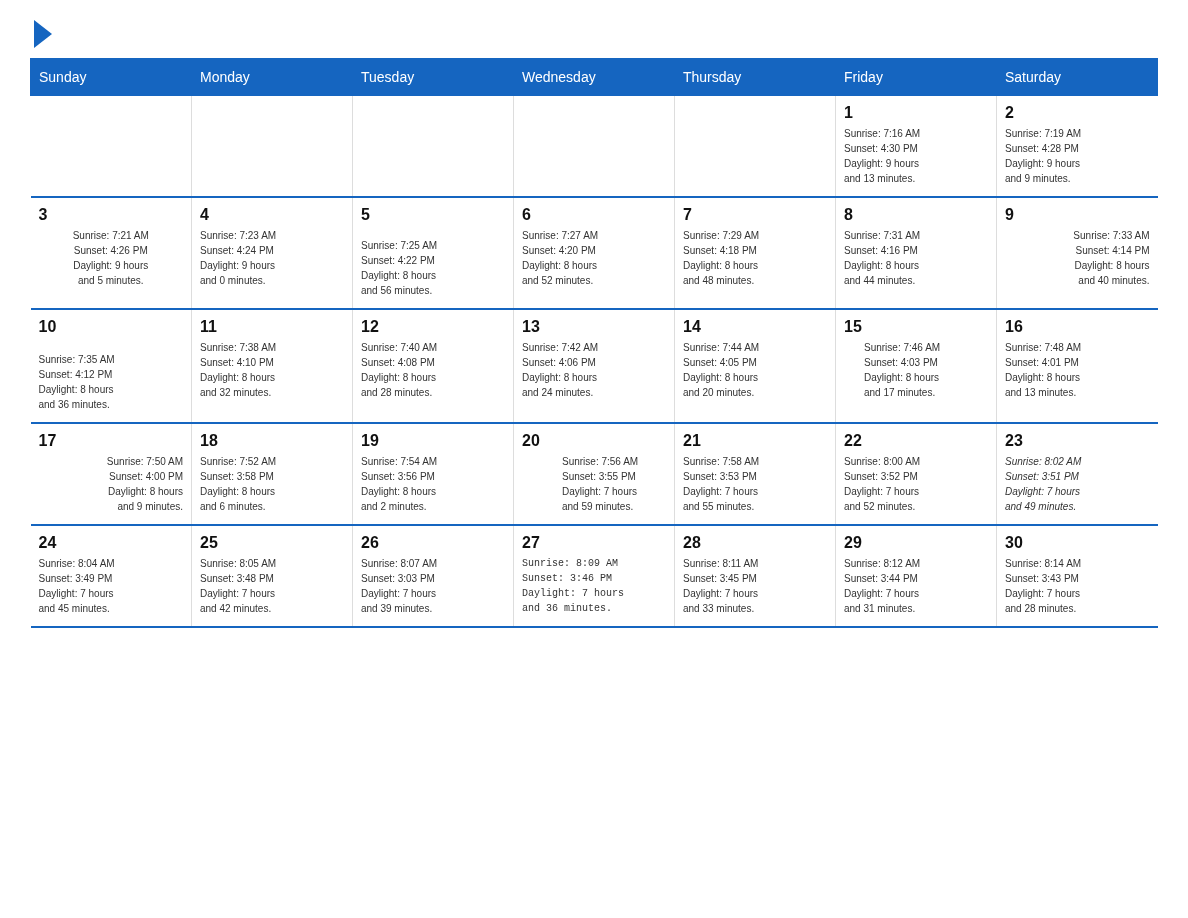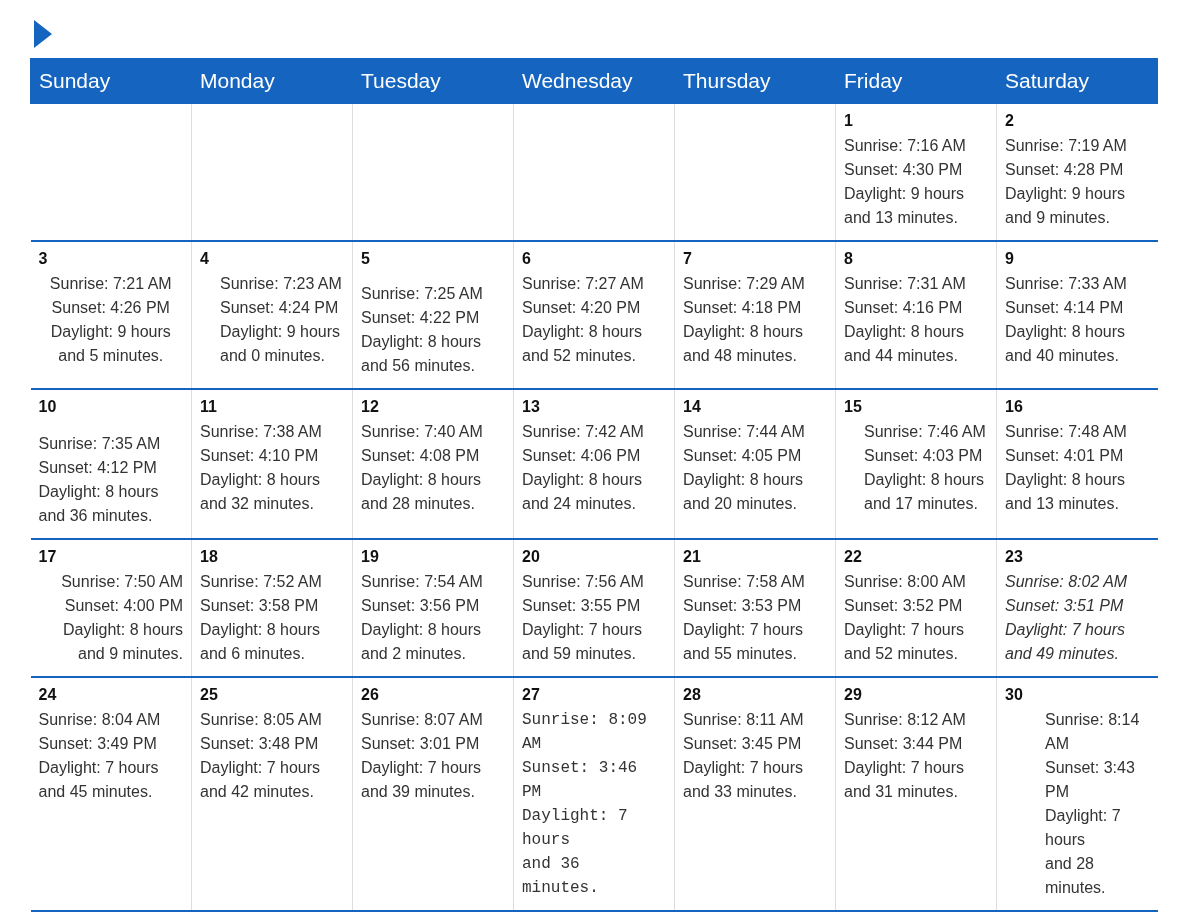--- a/index.html
+++ b/index.html
@@ -61,21 +61,21 @@
       margin-top: 4px;
     }
     .calendar {
       width: 100%;
       border-collapse: collapse;
       margin-top: 10px;
     }
     .calendar thead tr th {
       background-color: #1565c0;
       color: #fff;
-      font-size: 21px;
+      font-size: 14px;
       font-weight: normal;
       padding: 10px 8px;
       text-align: left;
       border: 1px solid #1565c0;
     }
     .calendar tbody tr {
       border-bottom: 2px solid #1565c0;
     }
     .calendar tbody tr td {
       vertical-align: top;
@@ -91,21 +91,21 @@
       border-right: none;
     }
     .day-number {
       font-size: 16px;
       font-weight: bold;
       color: #111;
       margin-bottom: 4px;
       display: block;
     }
     .day-info {
-      font-size: 16px;
+      font-size: 10px;
       color: #333;
       line-height: 1.5;
     }
     .empty-cell {
       background: #f9f9f9;
     }
   </style>
 </head>
 <body>
 
@@ -160,21 +160,21 @@
       <tr>
         <td>
           <span class="day-number">3</span>
           <div class="day-info" style="white-space: pre-line; text-align: center;">Sunrise: 7:21 AM
 Sunset: 4:26 PM
 Daylight: 9 hours
 and 5 minutes.</div>
         </td>
         <td>
           <span class="day-number">4</span>
-          <div class="day-info" style="white-space: pre-line; margin-left: 20px;">Sunrise: 7:23 AM
+          <div class="day-info" style="white-space: pre-line;">Sunrise: 7:23 AM
 Sunset: 4:24 PM
 Daylight: 9 hours
 and 0 minutes.</div>
         </td>
         <td>
           <span class="day-number">5</span>
           <div class="day-info" style="white-space: pre-line; margin-top: 14px;">Sunrise: 7:25 AM
 Sunset: 4:22 PM
 Daylight: 8 hours
 and 56 minutes.</div>
@@ -195,21 +195,21 @@
         </td>
         <td>
           <span class="day-number">8</span>
           <div class="day-info" style="white-space: pre-line;">Sunrise: 7:31 AM
 Sunset: 4:16 PM
 Daylight: 8 hours
 and 44 minutes.</div>
         </td>
         <td>
           <span class="day-number">9</span>
-          <div class="day-info" style="white-space: pre-line;">Sunrise: 7:33 AM
+          <div class="day-info" style="white-space: pre-line; text-align: right;">Sunrise: 7:33 AM
 Sunset: 4:14 PM
 Daylight: 8 hours
 and 40 minutes.</div>
         </td>
       </tr>
       <tr>
         <td>
           <span class="day-number">10</span>
           <div class="day-info" style="white-space: pre-line; margin-top: 16px;">Sunrise: 7:35 AM
 Sunset: 4:12 PM
@@ -276,21 +276,21 @@
         </td>
         <td>
           <span class="day-number">19</span>
           <div class="day-info" style="white-space: pre-line;">Sunrise: 7:54 AM
 Sunset: 3:56 PM
 Daylight: 8 hours
 and 2 minutes.</div>
         </td>
         <td>
           <span class="day-number">20</span>
-          <div class="day-info" style="white-space: pre-line;">Sunrise: 7:56 AM
+          <div class="day-info" style="white-space: pre-line; margin-left: 40px;">Sunrise: 7:56 AM
 Sunset: 3:55 PM
 Daylight: 7 hours
 and 59 minutes.</div>
         </td>
         <td>
           <span class="day-number">21</span>
           <div class="day-info" style="white-space: pre-line;">Sunrise: 7:58 AM
 Sunset: 3:53 PM
 Daylight: 7 hours
 and 55 minutes.</div>
@@ -321,21 +321,21 @@
         <td>
           <span class="day-number">25</span>
           <div class="day-info" style="white-space: pre-line;">Sunrise: 8:05 AM
 Sunset: 3:48 PM
 Daylight: 7 hours
 and 42 minutes.</div>
         </td>
         <td>
           <span class="day-number">26</span>
           <div class="day-info" style="white-space: pre-line;">Sunrise: 8:07 AM
-Sunset: 3:01 PM
+Sunset: 3:03 PM
 Daylight: 7 hours
 and 39 minutes.</div>
         </td>
         <td>
           <span class="day-number">27</span>
           <div class="day-info" style="white-space: pre-line; font-family: Liberation Mono, monospace;">Sunrise: 8:09 AM
 Sunset: 3:46 PM
 Daylight: 7 hours
 and 36 minutes.</div>
         </td>
@@ -348,20 +348,20 @@
         </td>
         <td>
           <span class="day-number">29</span>
           <div class="day-info" style="white-space: pre-line;">Sunrise: 8:12 AM
 Sunset: 3:44 PM
 Daylight: 7 hours
 and 31 minutes.</div>
         </td>
         <td>
           <span class="day-number">30</span>
-          <div class="day-info" style="white-space: pre-line; margin-left: 40px;">Sunrise: 8:14 AM
+          <div class="day-info" style="white-space: pre-line;">Sunrise: 8:14 AM
 Sunset: 3:43 PM
 Daylight: 7 hours
 and 28 minutes.</div>
         </td>
       </tr>
     </tbody>
 </table>
 
 </body></html>

